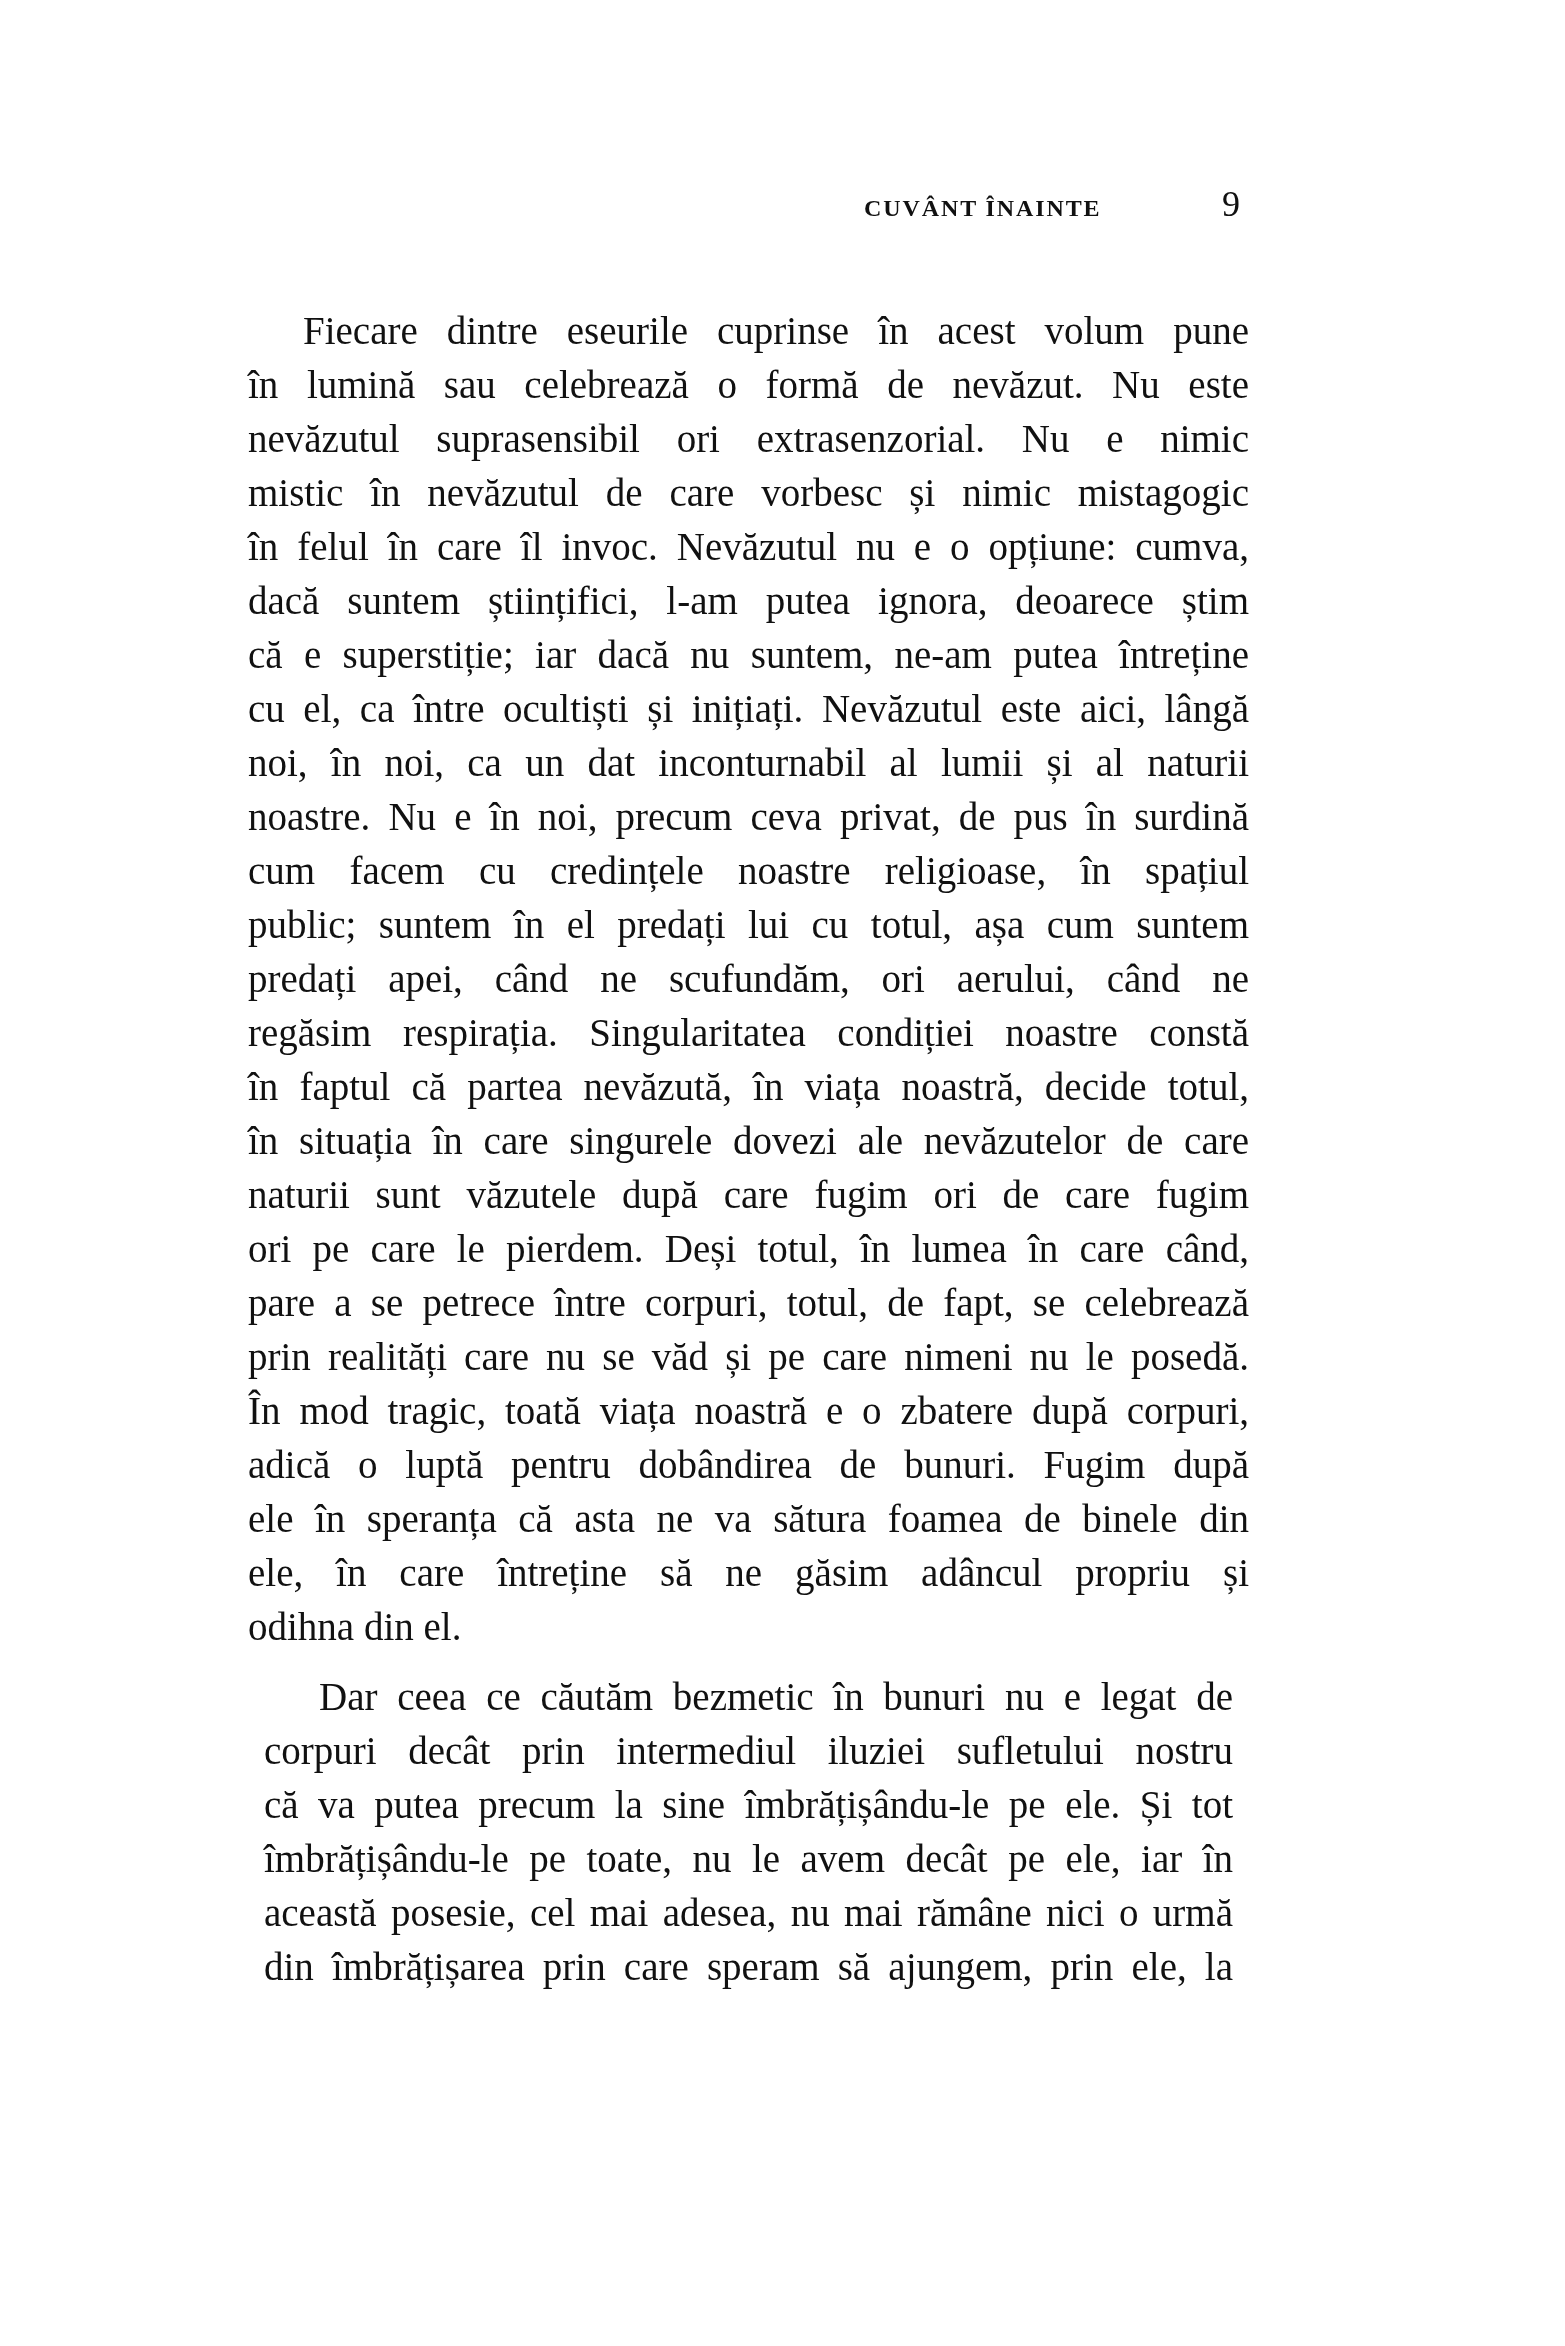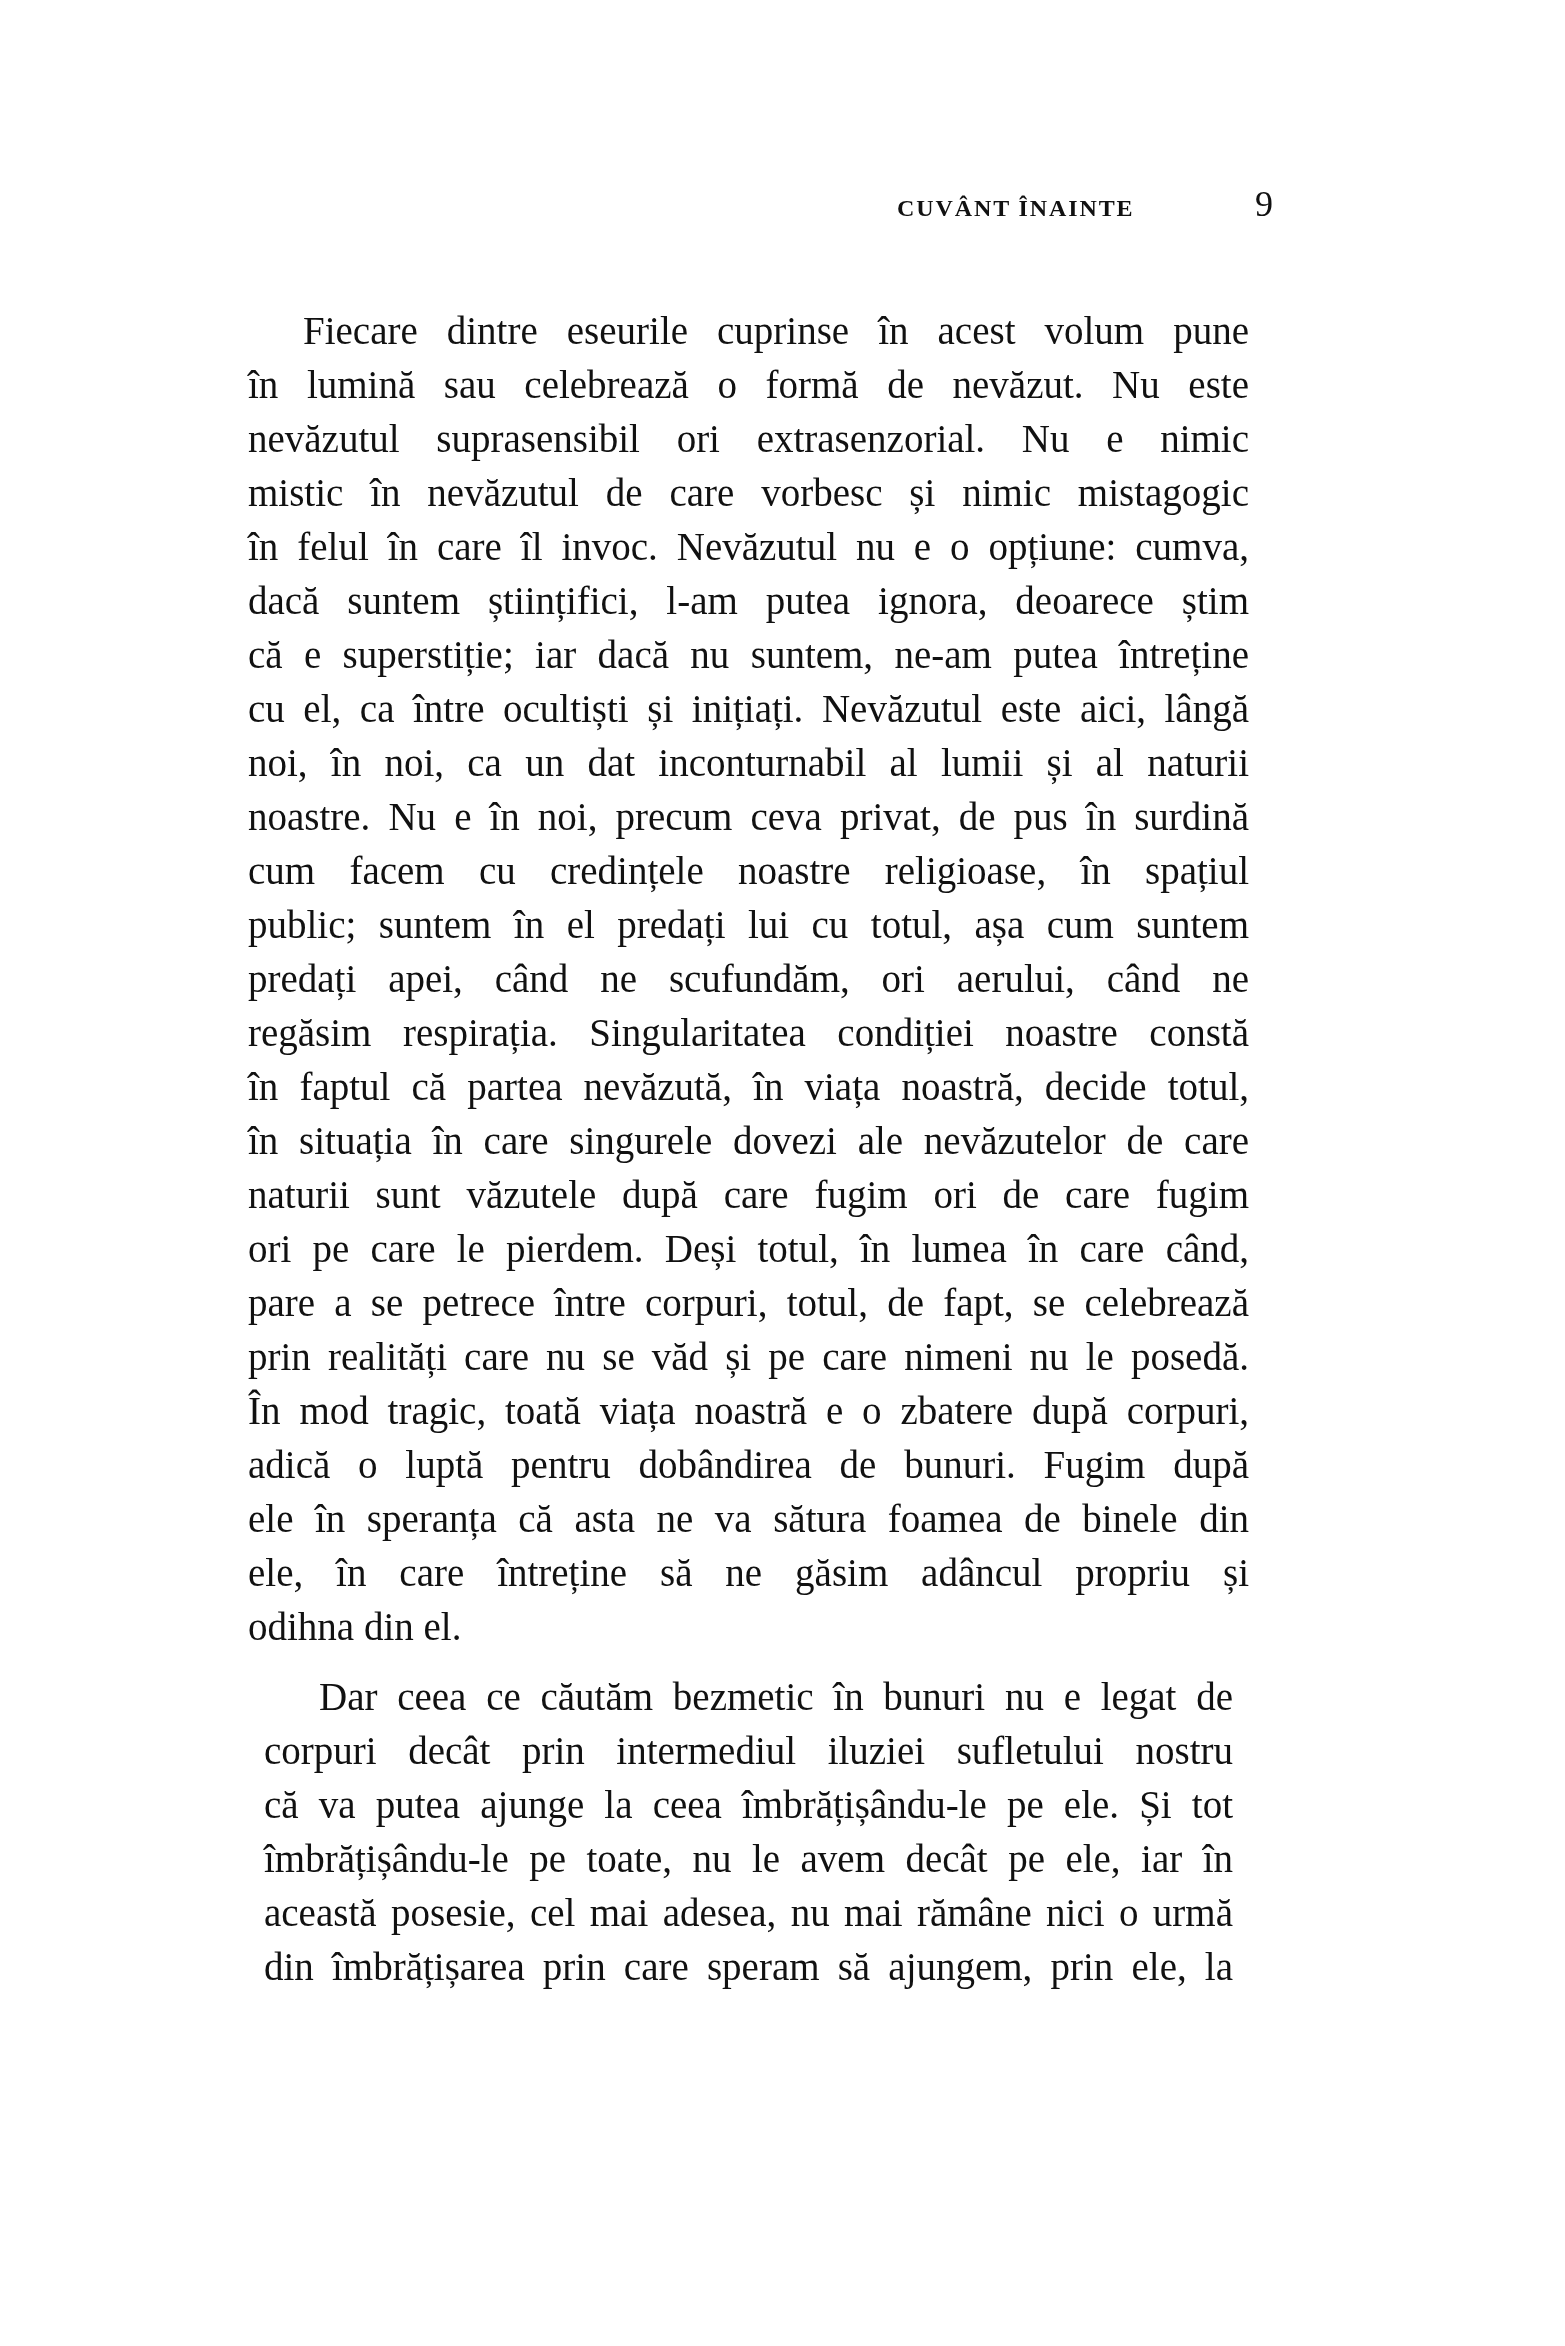--- a/index.html
+++ b/index.html
@@ -11,21 +11,21 @@
       width: 1565px;
       height: 2347px;
       position: relative;
       overflow: hidden;
       color: #111111;
       font-family: "Liberation Serif", "DejaVu Serif", serif;
     }
     .running-head {
       position: absolute;
       top: 185px;
-      left: 897px;
+      left: 864px;
       width: 397px;
       height: 47px;
       display: flex;
       align-items: baseline;
       justify-content: space-between;
     }
     .section-title {
       font-size: 24px;
       font-weight: bold;
       letter-spacing: 1.9px;
@@ -153,21 +153,21 @@
       </span>
   </p>
   <p style="margin:16px">
     <span class="line indent">
         <span class="line-inner">Dar ceea ce căutăm bezmetic în bunuri nu e legat de</span>
       </span>
     <span class="line">
         <span class="line-inner">corpuri decât prin intermediul iluziei sufletului nostru</span>
       </span>
     <span class="line">
-        <span class="line-inner">că va putea ajunge la ceea îmbrățișându-le pe ele. Și tot</span>
+        <span class="line-inner">că va putea precum la sine îmbrățișându-le pe ele. Și tot</span>
       </span>
     <span class="line">
         <span class="line-inner">îmbrățișându-le pe toate, nu le avem decât pe ele, iar în</span>
       </span>
     <span class="line">
         <span class="line-inner">această posesie, cel mai adesea, nu mai rămâne nici o urmă</span>
       </span>
     <span class="line">
         <span class="line-inner">din îmbrățișarea prin care speram să ajungem, prin ele, la</span>
       </span>

